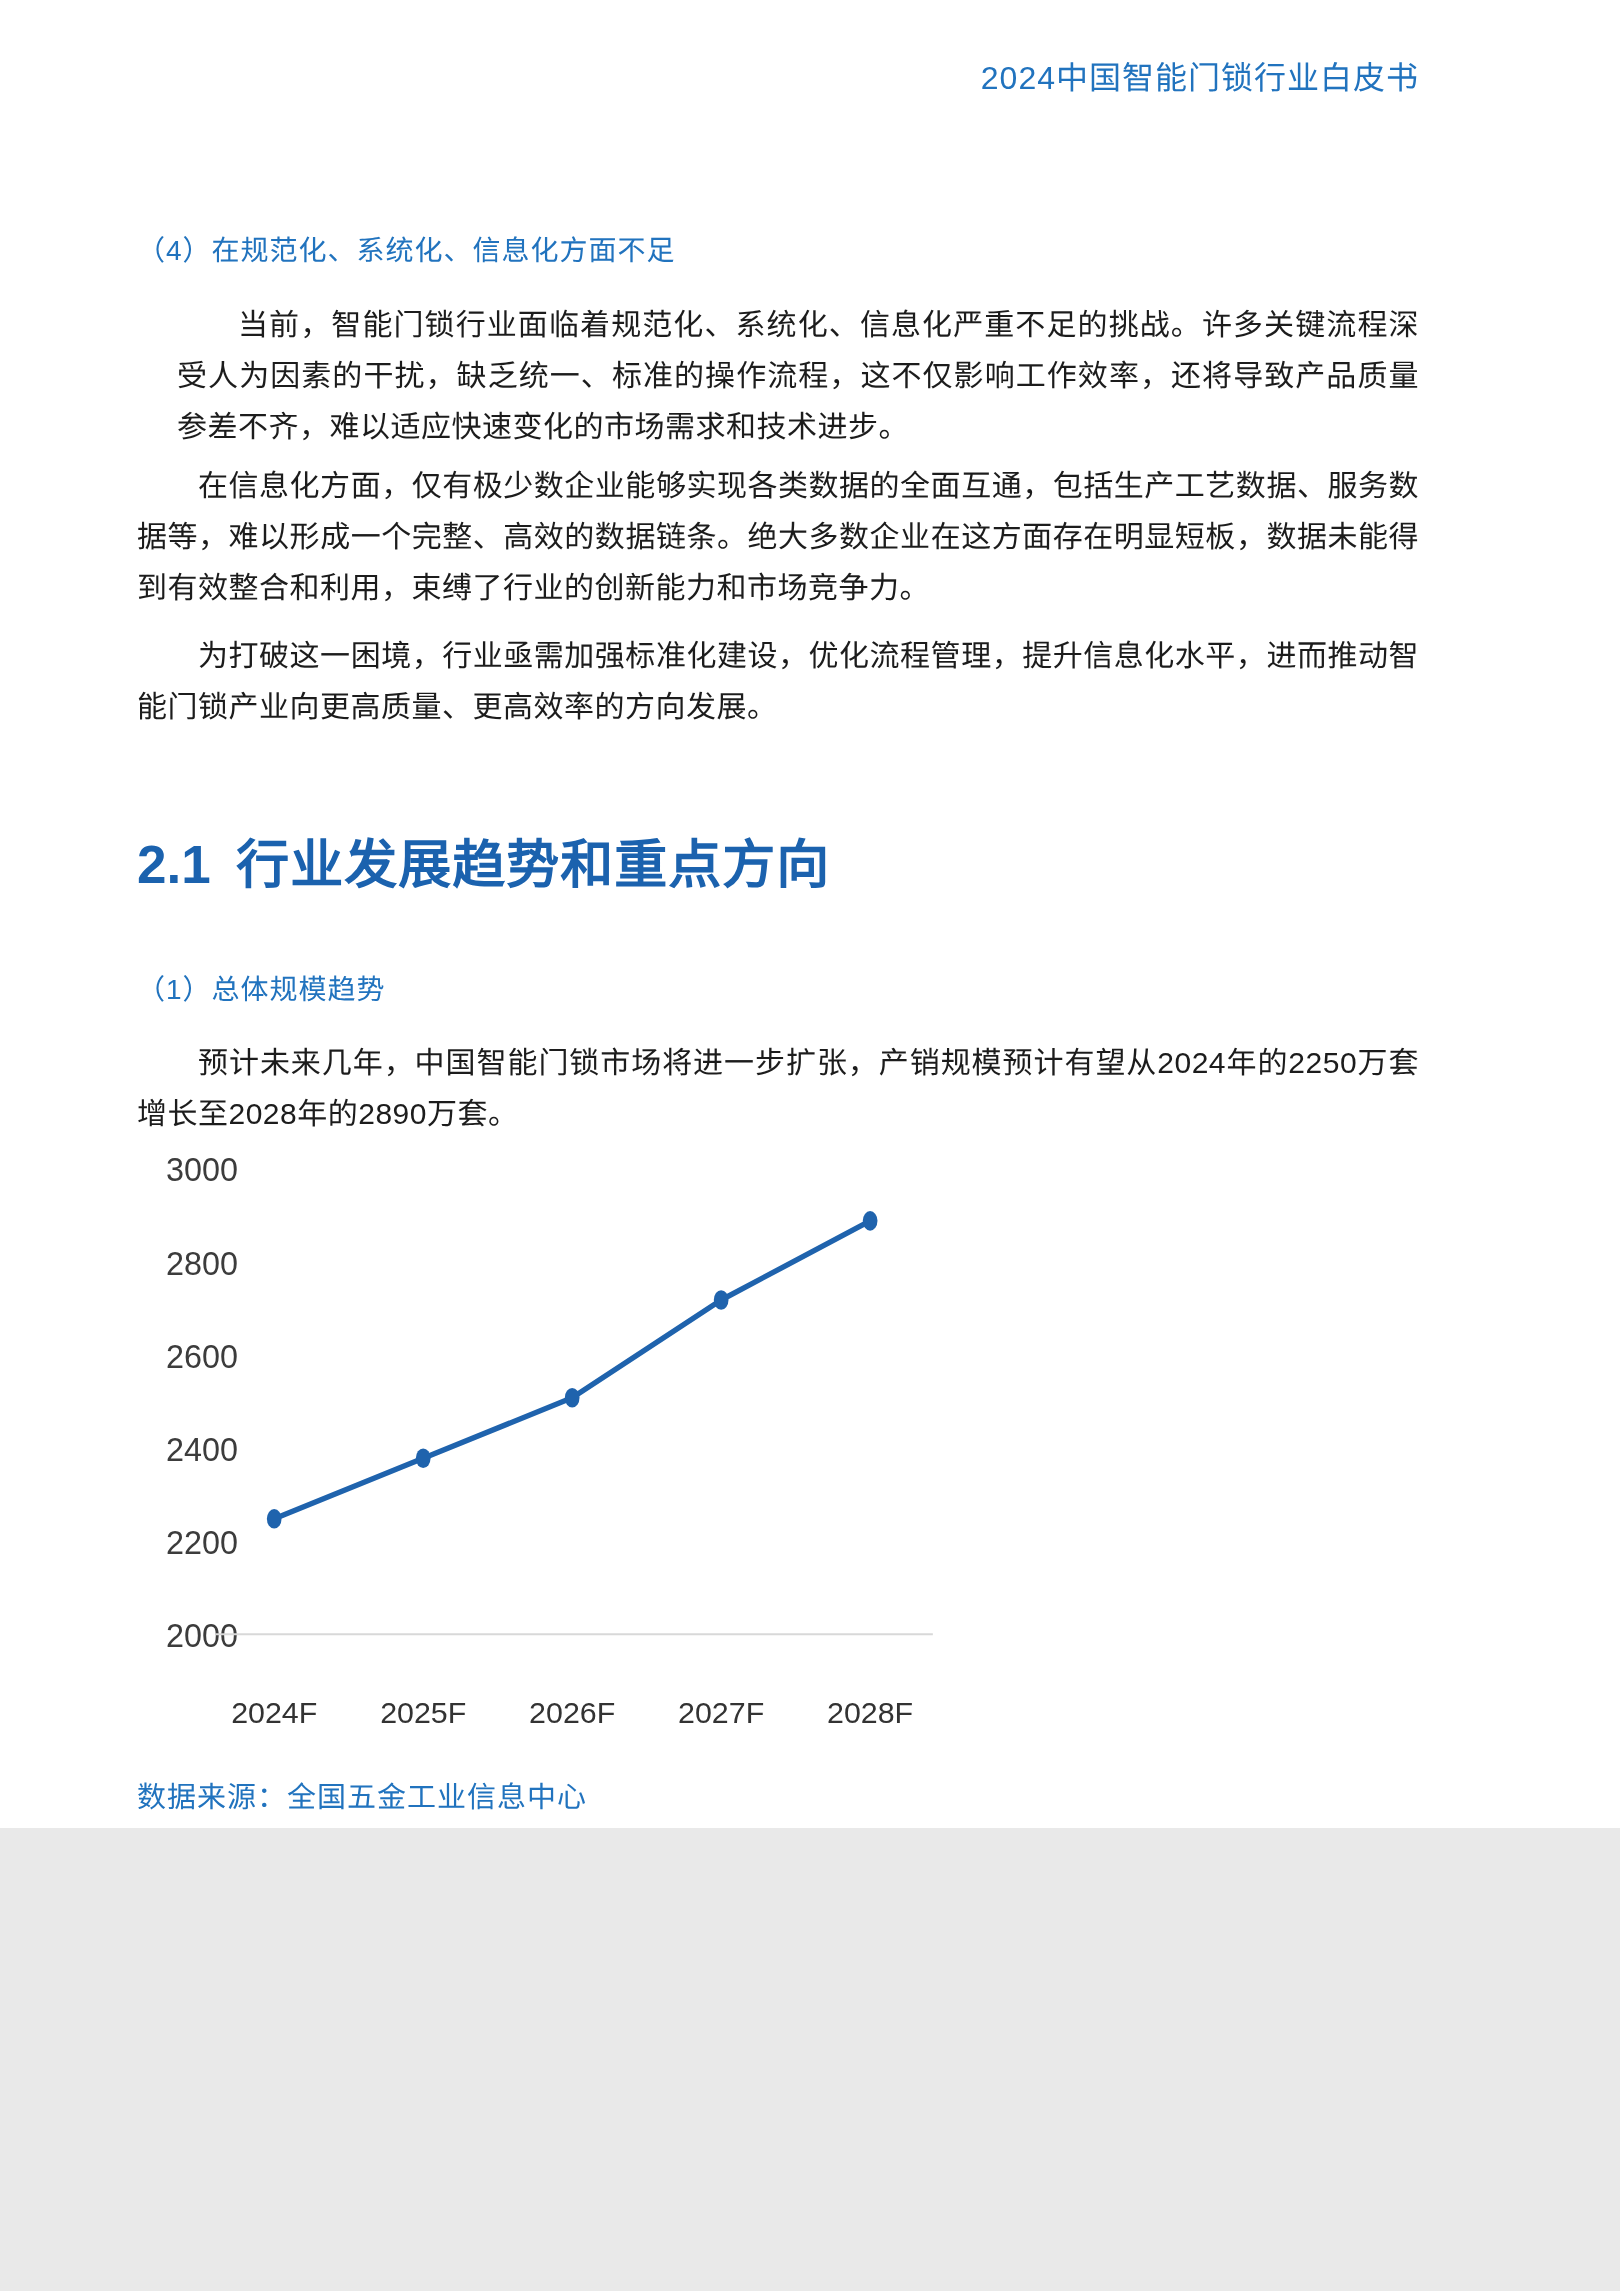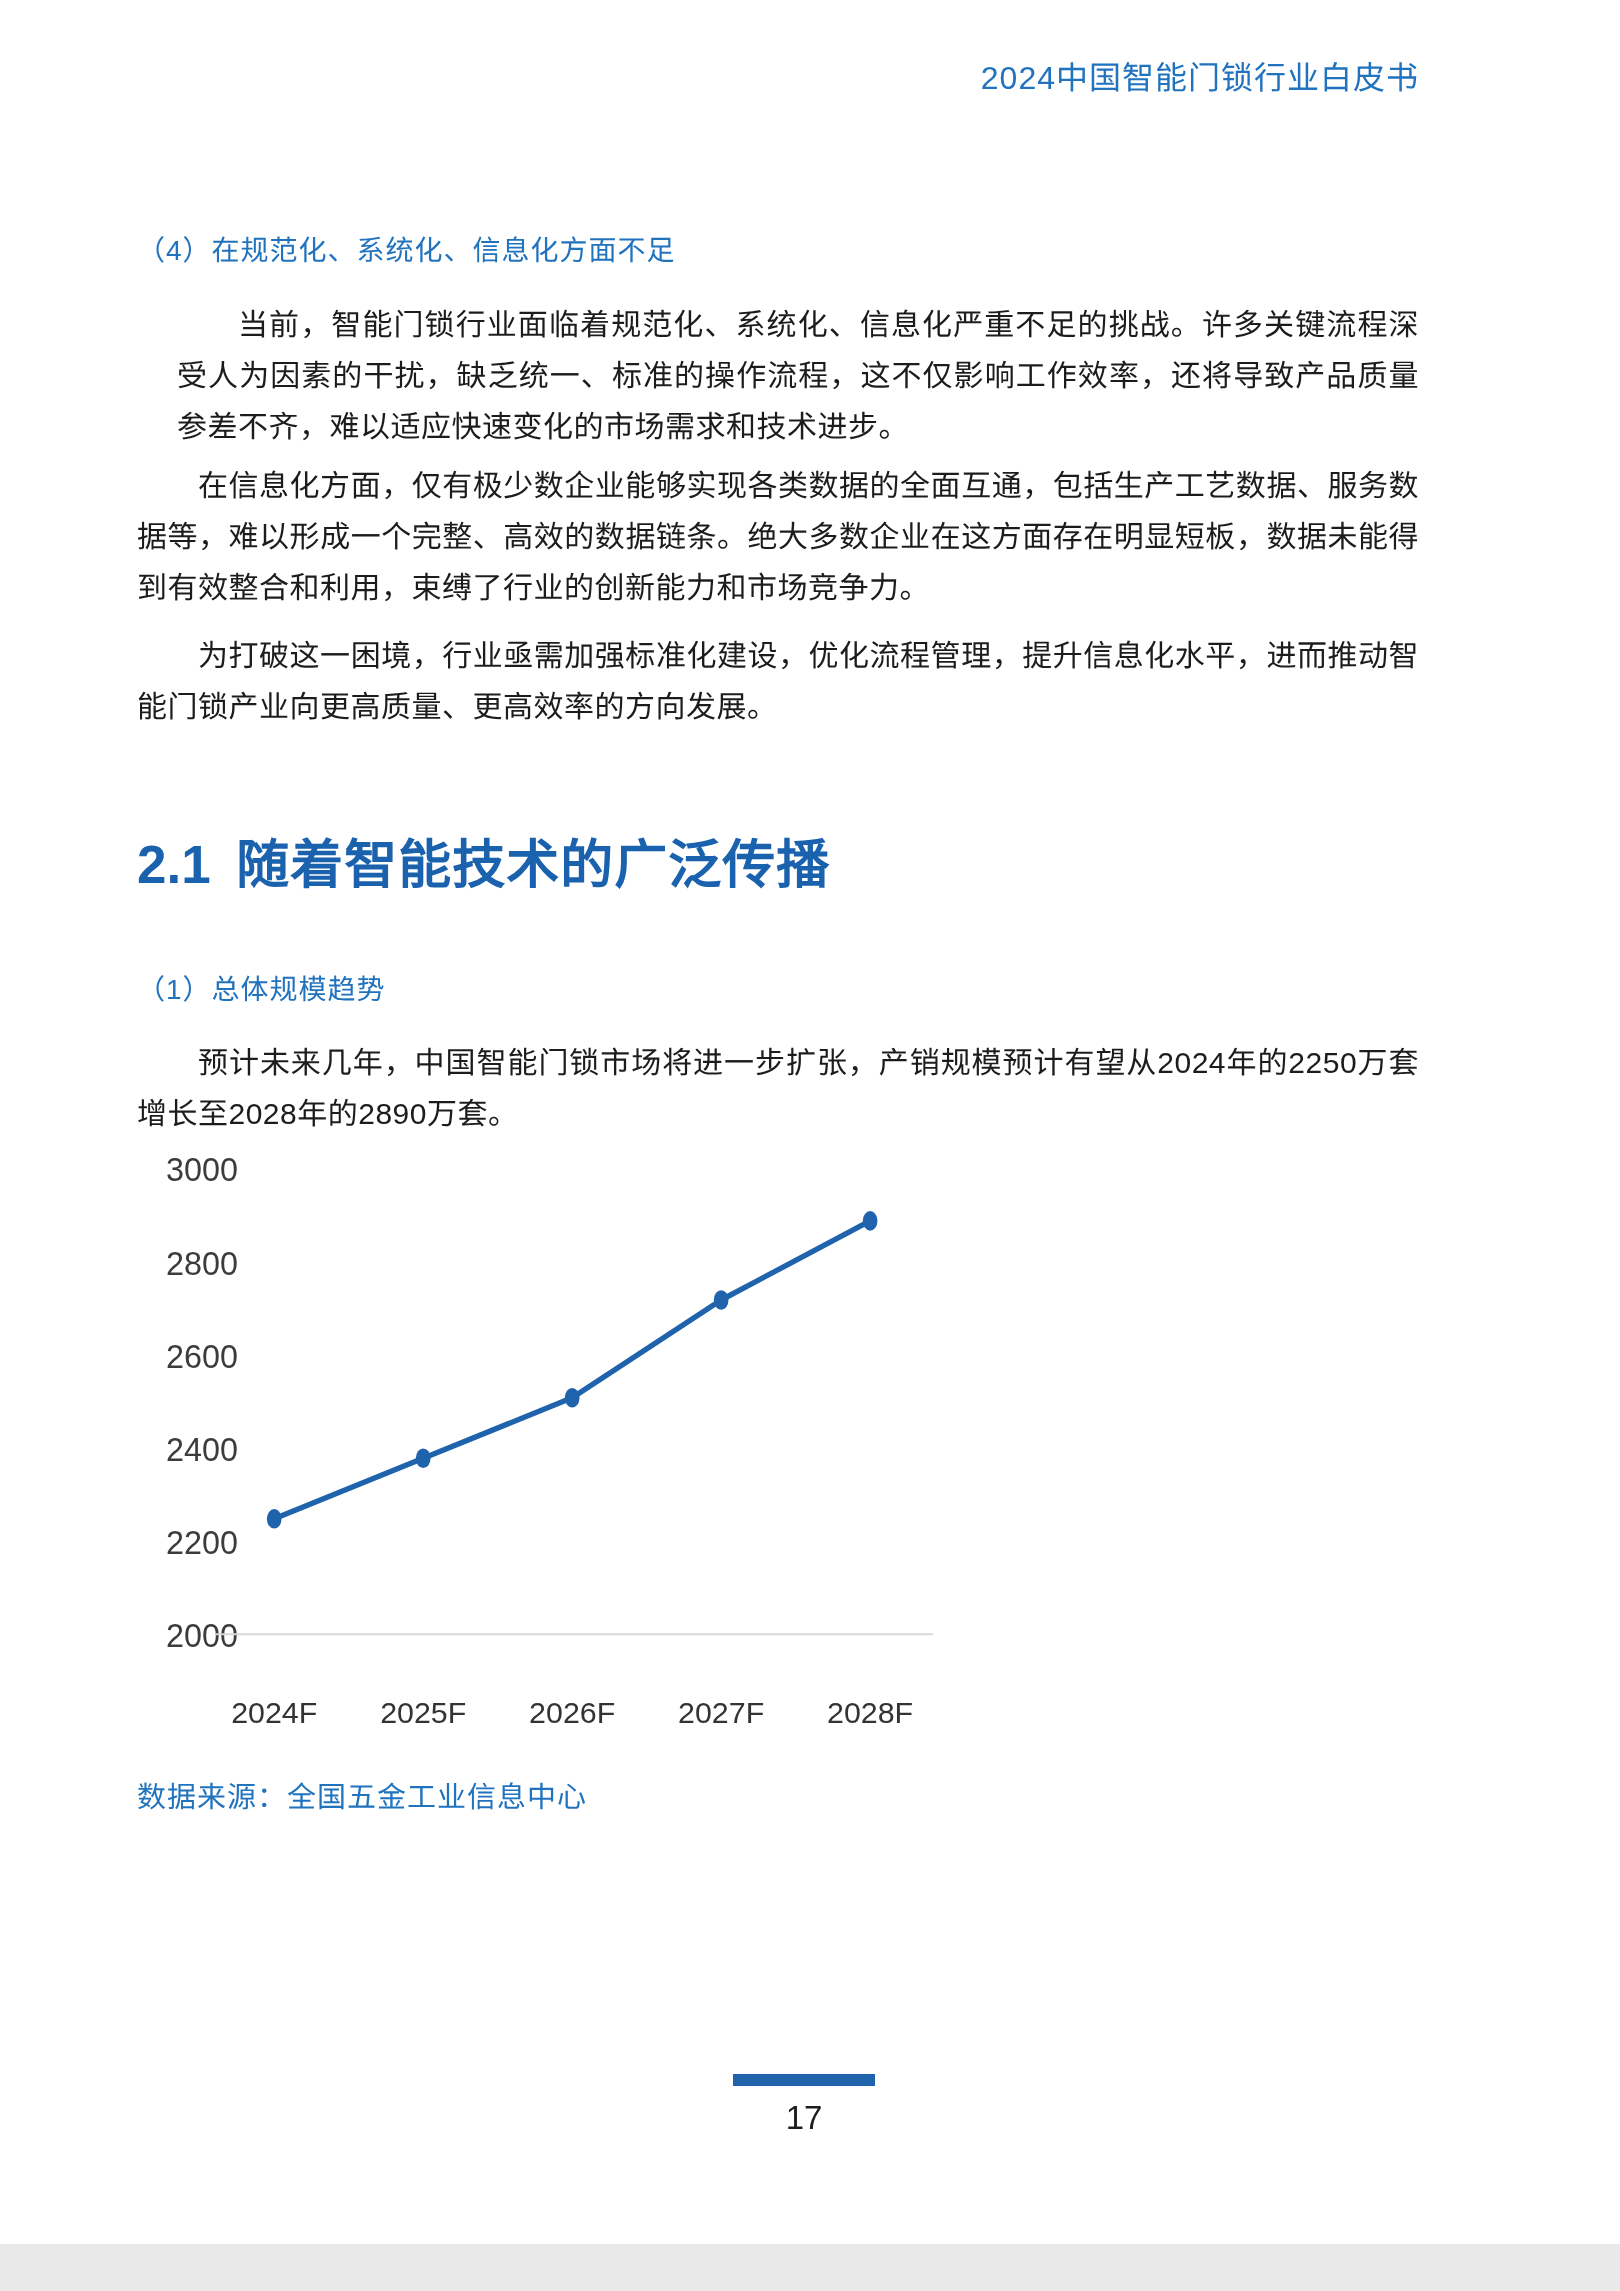--- a/index.html
+++ b/index.html
@@ -1,17 +1,17 @@
 <!DOCTYPE html>
 <html lang="zh-CN"><head>
 <meta charset="utf-8">
 <style>
   html,body{margin:0;padding:0;background:#e9e9e9;}
   .page{
-    width:1620px;height:2244px;margin:0 auto;background:#ffffff;
+    width:1620px;height:1828px;margin:0 auto;background:#ffffff;
     font-family:"Liberation Sans","DejaVu Sans",sans-serif;
     position:relative;overflow:hidden;
   }
   .content{margin-left:137px;margin-right:201px;}
   .doc-header{
     padding-top:59px;text-align:right;
     color:#2173BE;font-size:32px;line-height:39px;letter-spacing:1px;
   }
   .sub-heading{
     margin:133px 0 0 0;color:#2173BE;font-size:28px;font-weight:500;
@@ -53,21 +53,21 @@
   <div class="content">
 
     <div class="doc-header">2024中国智能门锁行业白皮书</div>
 
     <h3 class="sub-heading">（4）在规范化、系统化、信息化方面不足</h3>
 
     <p class="body-para p-first">当前，智能门锁行业面临着规范化、系统化、信息化严重不足的挑战。许多关键流程深受人为因素的干扰，缺乏统一、标准的操作流程，这不仅影响工作效率，还将导致产品质量参差不齐，难以适应快速变化的市场需求和技术进步。</p>
     <p class="body-para p-mid">在信息化方面，仅有极少数企业能够实现各类数据的全面互通，包括生产工艺数据、服务数据等，难以形成一个完整、高效的数据链条。绝大多数企业在这方面存在明显短板，数据未能得到有效整合和利用，束缚了行业的创新能力和市场竞争力。</p>
     <p class="body-para p-last">为打破这一困境，行业亟需加强标准化建设，优化流程管理，提升信息化水平，进而推动智能门锁产业向更高质量、更高效率的方向发展。</p>
 
-    <h1 class="big-heading"><span class="num">2.1</span><span class="txt">随着智能技术的广泛传播</span></h1>
+    <h1 class="big-heading"><span class="num">2.1</span><span class="txt">行业发展趋势和重点方向</span></h1>
 
     <h3 class="sub-heading sub-heading2">（1）总体规模趋势</h3>
 
     <p class="body-para pA">预计未来几年，中国智能门锁市场将进一步扩张，产销规模预计有望从2024年的2250万套增长至2028年的2890万套。</p>
 
 
     <svg class="chart-svg" width="1282" height="598" viewBox="0 0 1308 610" xmlns="http://www.w3.org/2000/svg">
         <text x="103" y="33" text-anchor="end" class="ytick">3000</text>
         <text x="103" y="128" text-anchor="end" class="ytick">2800</text>
         <text x="103" y="223" text-anchor="end" class="ytick">2600</text>

